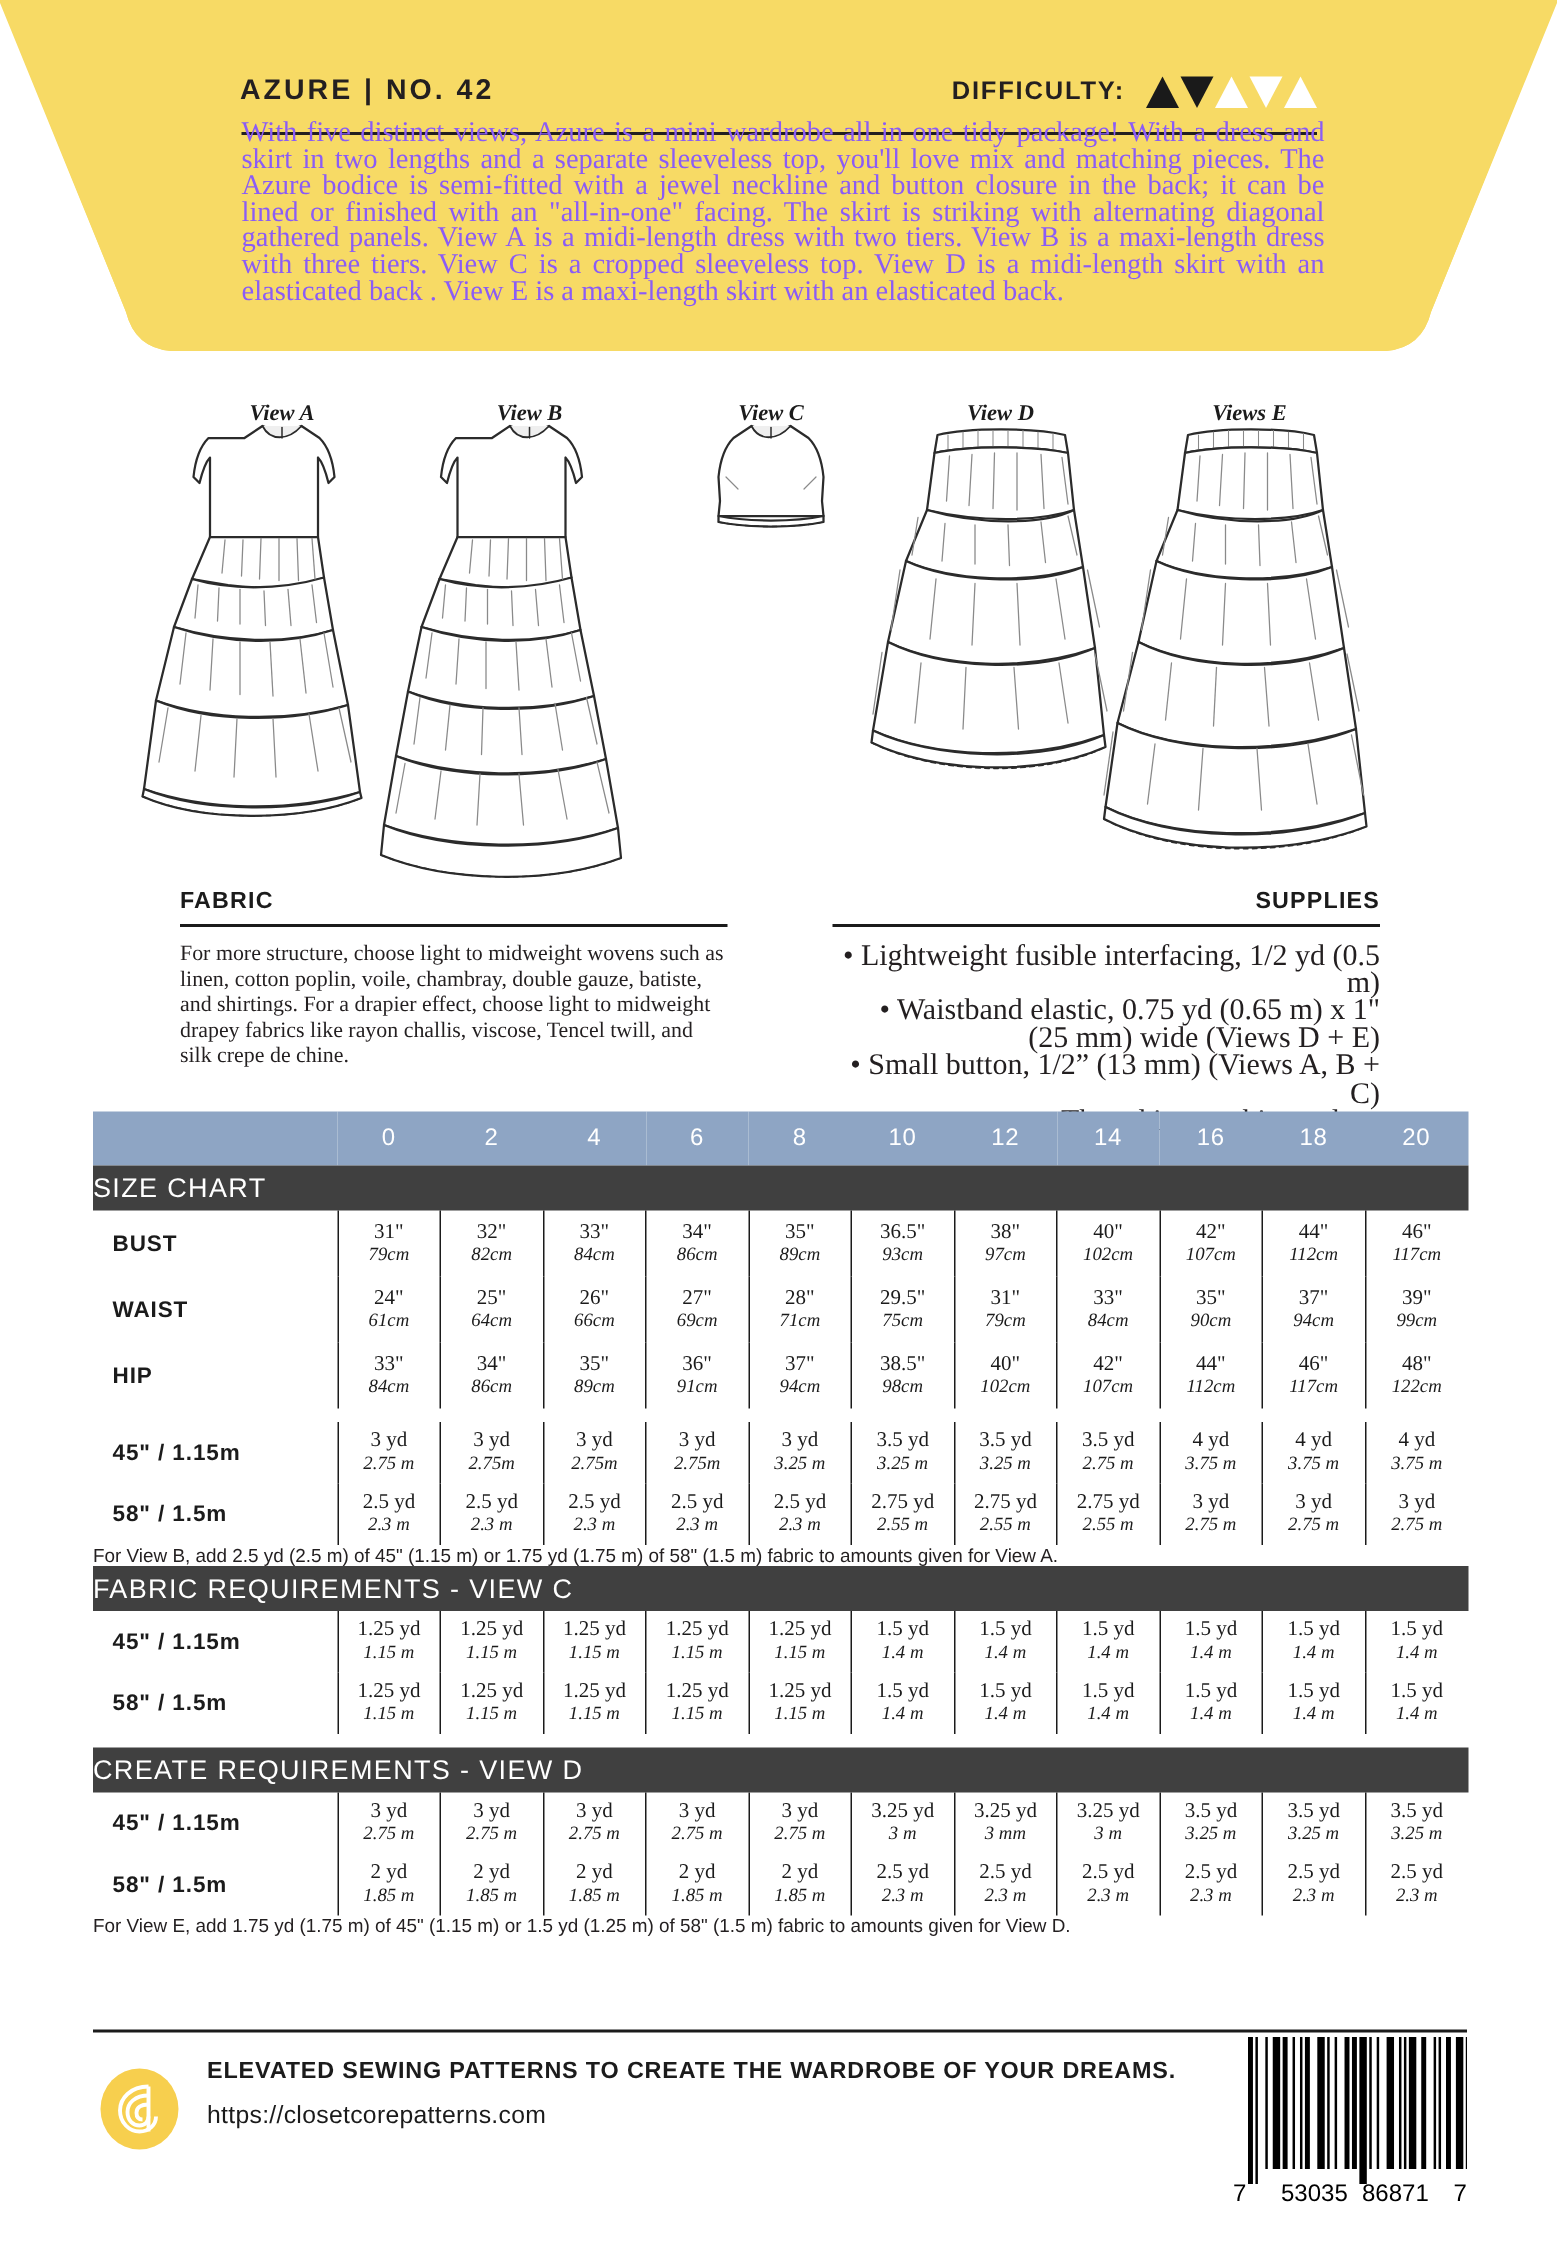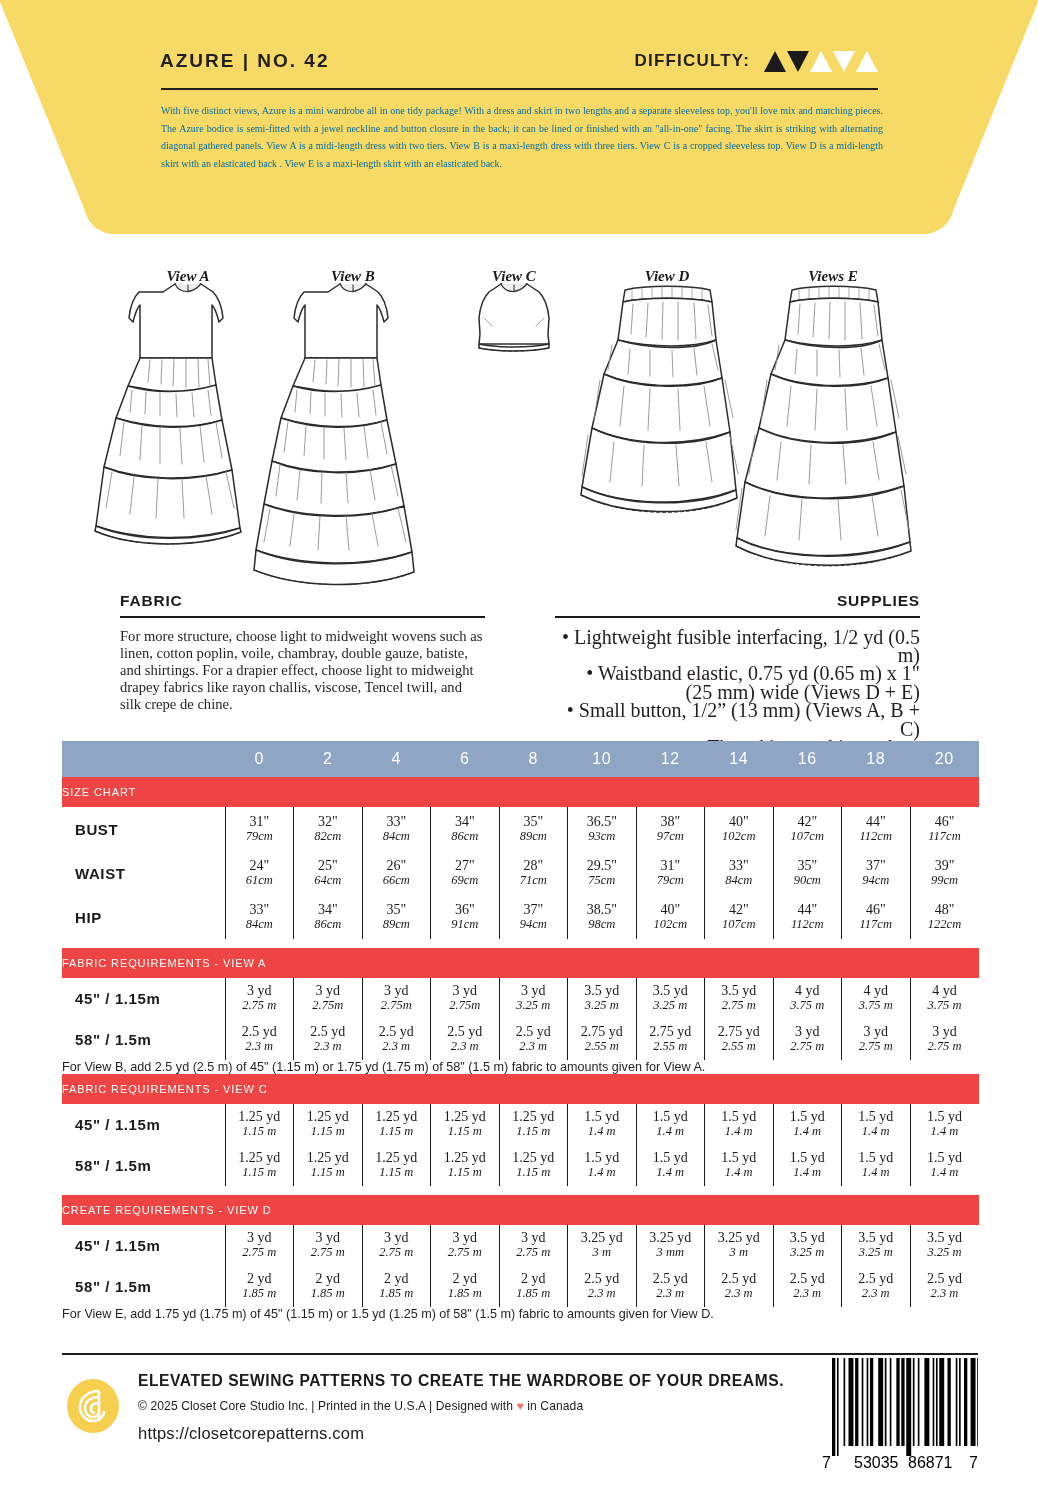--- a/index.html
+++ b/index.html
@@ -39,23 +39,23 @@
   .tri { width: 0; height: 0; }
   .tri-up-filled  { border-left:11px solid transparent; border-right:11px solid transparent; border-bottom:21px solid #1a1a1a; }
   .tri-down-filled{ border-left:11px solid transparent; border-right:11px solid transparent; border-top:21px solid #1a1a1a; }
   .tri-up-empty   { border-left:11px solid transparent; border-right:11px solid transparent; border-bottom:21px solid #ffffff; }
   .tri-down-empty { border-left:11px solid transparent; border-right:11px solid transparent; border-top:21px solid #ffffff; }
 
   .banner-rule {
     position:absolute; left:161px; top:88px; width:717px; height:2px; background:#231f20;
   }
   .banner-desc {
-    position:absolute; left:161px; top:102px; width:722px;
+    position:absolute; left:161px; top:80px; width:722px;
     font-family: "Liberation Serif", serif;
-    font-size: 10px; line-height: 17.6px; color:#0369a1;
+    font-size: 19px; line-height: 17.6px; color:#8b5cf6;
     text-align: justify;
   }
 
   
   .illus { position:absolute; left:0; top:252px; width:1038px; height:340px; }
   .view-label {
     position:absolute; font-family:"Liberation Serif", serif; font-style:italic;
     font-weight:700; font-size:15px; color:#1b1b1b; text-align:center;
   }
 
@@ -79,22 +79,22 @@
   table.chart td, table.chart th { padding:0; }
 
   .hdr-sizes td {
     background:#8ea5c4; color:#ffffff; text-align:center;
     font-size:16px; font-weight:400; height:36px; vertical-align:middle;
     letter-spacing:0.5px;
   }
   .hdr-sizes td.lbl { background:#8ea5c4; }
 
   .band td {
-    background:#ef4444; color:#ffffff; height:30px; vertical-align:middle;
-    font-size:11px; letter-spacing:0.9px; padding-left:13px; font-weight:400;
+    background:#404040; color:#ffffff; height:30px; vertical-align:middle;
+    font-size:18px; letter-spacing:0.9px; padding-left:13px; font-weight:400;
   }
 
   .rowlabel {
     font-size:15px; font-weight:700; color:#1b1b1b; letter-spacing:0.6px;
     padding-left:13px !important; vertical-align:middle; text-align:left;
   }
   .cell {
     text-align:center; vertical-align:middle;
     border-left:1.3px solid #1b1b1b;
     font-family:"Liberation Serif", serif; color:#1b1b1b;
@@ -552,23 +552,20 @@
               <span class="met">117cm</span>
             </td>
             <td class="cell">
               <span class="imp">48"</span>
               <span class="met">122cm</span>
             </td>
           </tr>
           <tr class="spacer-row">
             <td colspan="12"></td>
           </tr>
-          <tr class="band">
-            <td colspan="12">FABRIC REQUIREMENTS - VIEW A</td>
-          </tr>
           <tr class="fab-row">
             <td class="rowlabel">45" / 1.15m</td>
             <td class="cell">
               <span class="imp">3 yd</span>
               <span class="met">2.75 m</span>
             </td>
             <td class="cell">
               <span class="imp">3 yd</span>
               <span class="met">2.75m</span>
             </td>
@@ -869,21 +866,20 @@
       <ellipse cx="28" cy="28" rx="26" ry="27" fill="#F7CF4E"></ellipse>
       <g fill="none" stroke="#ffffff" stroke-width="2.6">
         <path d="M34,13 C22,13 15,21 15,29 C15,37 21,43 28,43 C34,43 39,39 39,33"></path>
         <path d="M34,19 C25,19 20,24 20,30 C20,36 24,39 28,39 C32,39 34,36 34,33"></path>
         <path d="M34,25 C29,25 26,27 26,30.5 C26,34 28,35 30,35"></path>
       </g>
       <line x1="34" y1="13" x2="34" y2="43" stroke="#ffffff" stroke-width="2.6"></line>
     </svg>
     <div class="foot-txt">
       <div class="foot-tag">ELEVATED SEWING PATTERNS TO CREATE THE WARDROBE OF YOUR DREAMS.</div>
-      <div class="foot-copy"><span>© 2025 Closet Core Studio Inc. | Printed in the U.S.A | Designed with </span><span class="heart">♥</span><span> in Canada</span></div>
       <div class="foot-url">https://closetcorepatterns.com</div>
     </div>
 
     <svg class="barcode" viewBox="0 0 156 104" preserveAspectRatio="none" style="position:absolute; left:760px; top:-6px;">
       <rect x="0" y="0" width="156" height="104" fill="#ffffff"></rect>
       <g fill="#000000" id="bars">
           <rect x="10" y="2" width="3.3" height="98"></rect>
           <rect x="14.950000000000001" y="2" width="1.65" height="98"></rect>
           <rect x="21.55" y="2" width="1.65" height="88"></rect>
           <rect x="26.5" y="2" width="4.949999999999999" height="88"></rect>

